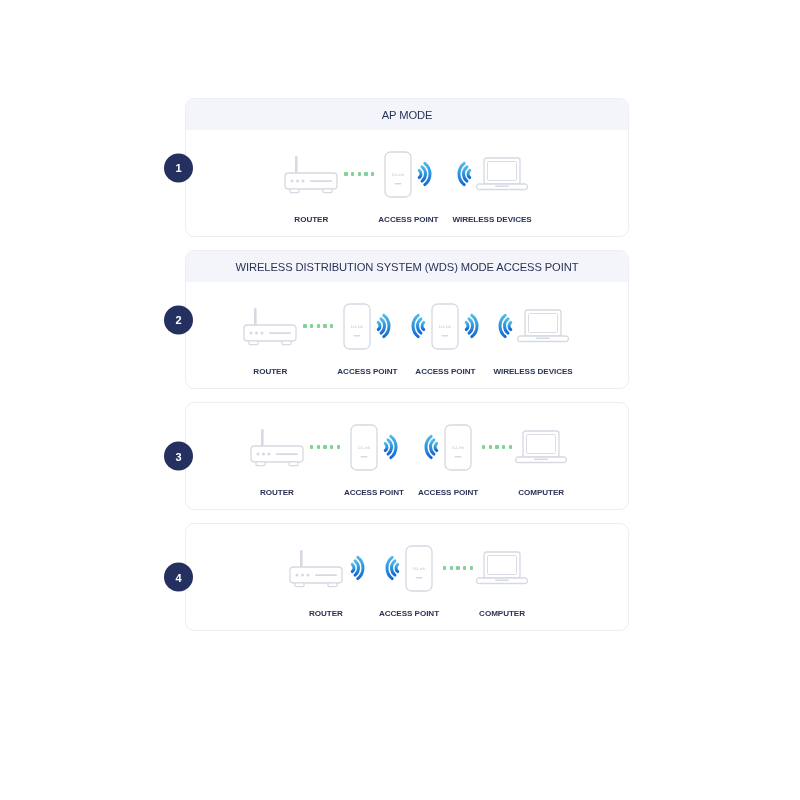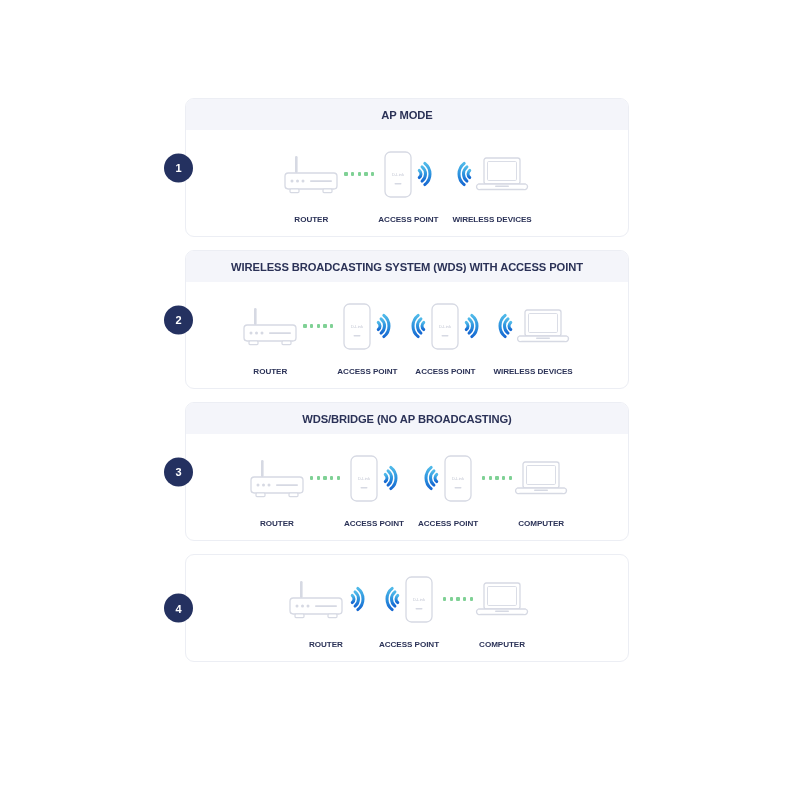--- a/index.html
+++ b/index.html
@@ -32,21 +32,21 @@
     background:#f4f5fa;
     border-top-left-radius:8px;
     border-top-right-radius:8px;
     height:31px;
     display:flex;
     align-items:center;
     justify-content:center;
   }
   .panel-title{
     font-size:11.2px;
-    font-weight:bold;
+    font-weight:normal;
     letter-spacing:-0.1px;
     color:#2b3257;
     text-align:center;
     white-space:nowrap;
   }
   .badge{
     position:absolute;
     left:-22px;
     top:50%;
     transform:translateY(-50%);
@@ -209,21 +209,21 @@
                 </span>
               </div>
               <div class="node-label">WIRELESS DEVICES</div>
             </div>
           </div>
         </div>
       </div>
       <div class="panel">
         <div class="badge">2</div>
         <div class="panel-head">
-          <div class="panel-title">WIRELESS BROADCASTING SYSTEM (WDS) WITH ACCESS POINT</div>
+          <div class="panel-title">WIRELESS DISTRIBUTION SYSTEM (WDS) MODE ACCESS POINT</div>
         </div>
         <div class="panel-body">
           <div class="row">
             <div class="node">
               <div class="node-art">
                 <span class="art-grp">
                   <span>
                     <svg width="58" height="41" viewBox="0 0 58 41">
                       <rect x="13" y="2" width="2.6" height="17" rx="1.3" fill="#d6d9e3"></rect>
                       <rect x="3" y="19" width="52" height="16" rx="3.2" fill="#ffffff" stroke="#d6d9e3" stroke-width="1.3"></rect>
@@ -347,23 +347,20 @@
                   </span>
                 </span>
               </div>
               <div class="node-label">WIRELESS DEVICES</div>
             </div>
           </div>
         </div>
       </div>
       <div class="panel">
         <div class="badge">3</div>
-        <div class="panel-head">
-          <div class="panel-title">WDS/BRIDGE (NO AP BROADCASTING)</div>
-        </div>
         <div class="panel-body">
           <div class="row">
             <div class="node">
               <div class="node-art">
                 <span class="art-grp">
                   <span>
                     <svg width="58" height="41" viewBox="0 0 58 41">
                       <rect x="13" y="2" width="2.6" height="17" rx="1.3" fill="#d6d9e3"></rect>
                       <rect x="3" y="19" width="52" height="16" rx="3.2" fill="#ffffff" stroke="#d6d9e3" stroke-width="1.3"></rect>
                       <circle cx="10" cy="27" r="1.5" fill="#d6d9e3"></circle>

